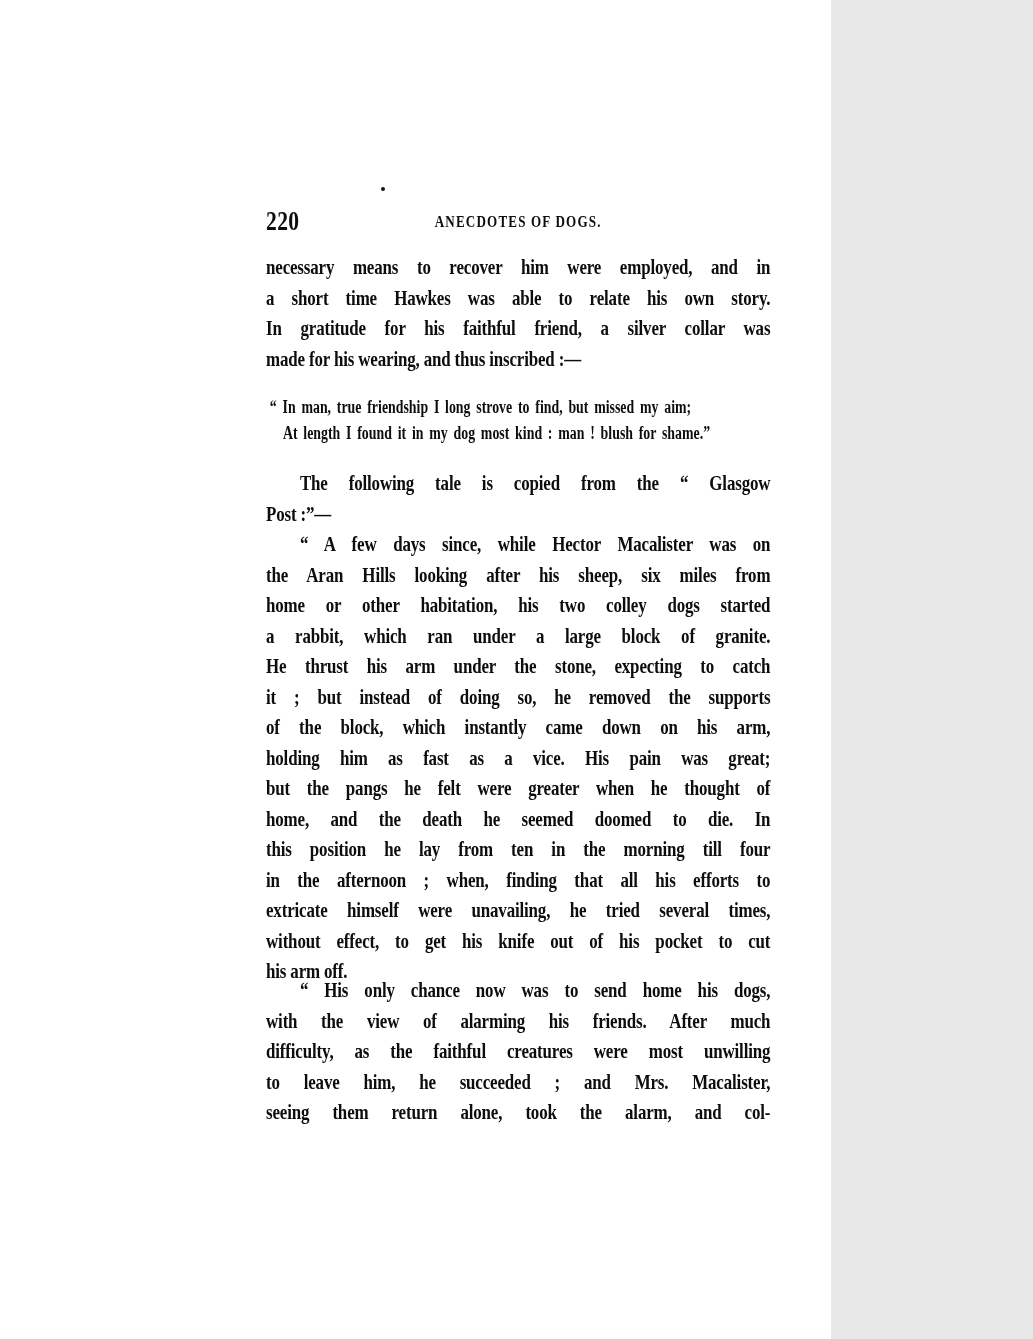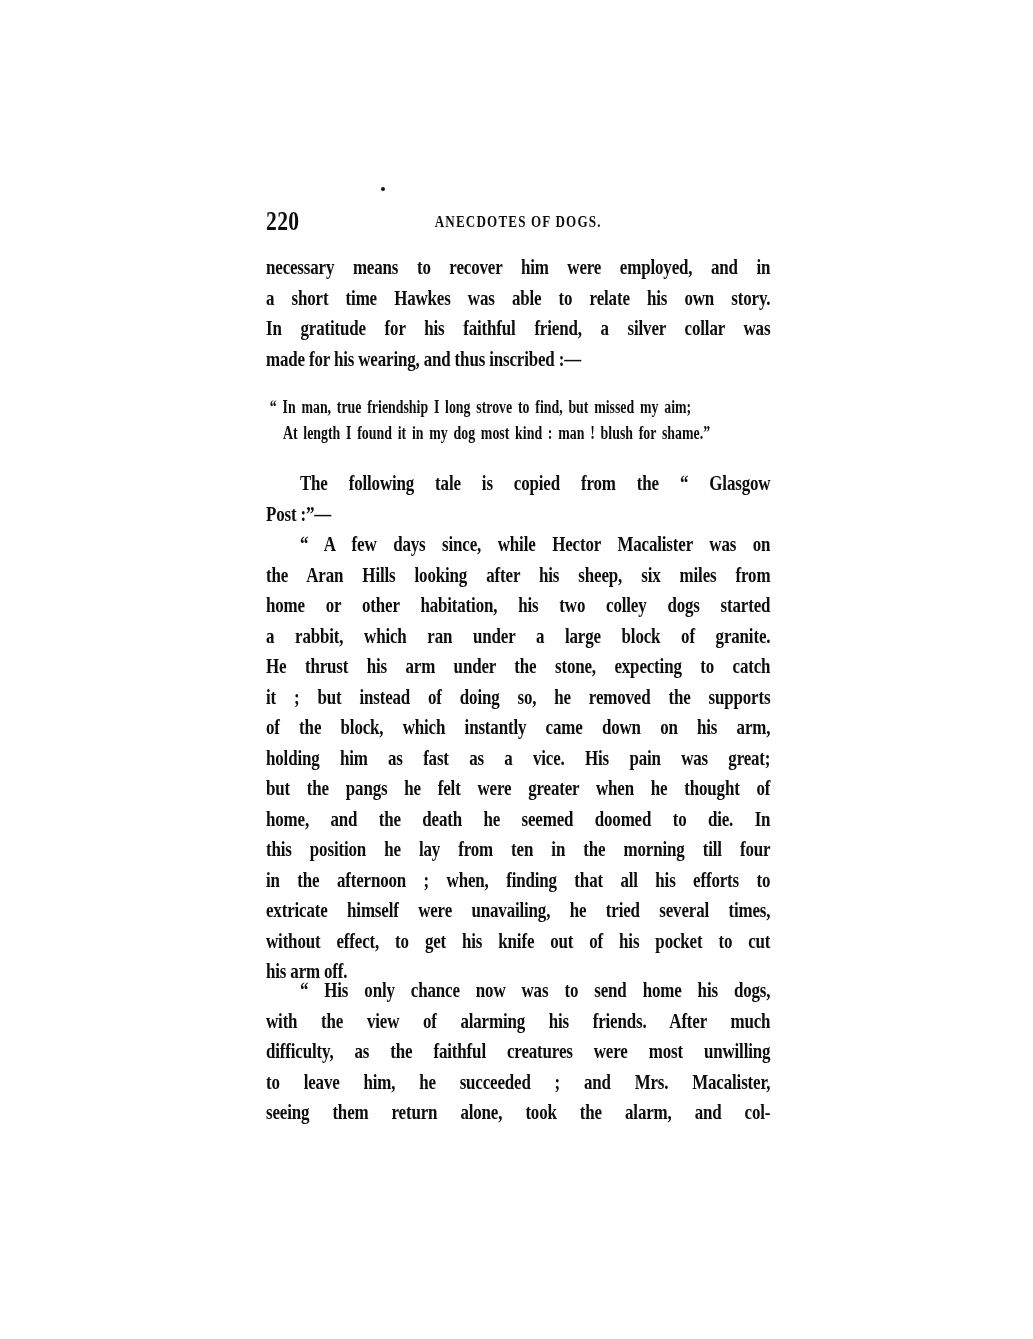--- a/index.html
+++ b/index.html
@@ -1,18 +1,18 @@
 <!DOCTYPE html>
 <html><head>
 <meta charset="utf-8">
 <style>
   html,body{margin:0;padding:0;background:#e8e8e8;}
   .page{
     position:relative;
-    width:1033px;height:1339px;
+    width:831px;height:1339px;
     background:#ffffff;
     overflow:hidden;
     color:#0d0d0d;
     font-family:"Liberation Serif","DejaVu Serif",serif;
     font-weight:bold;
   }
   
   .blk{
     position:absolute;
     left:266px;

